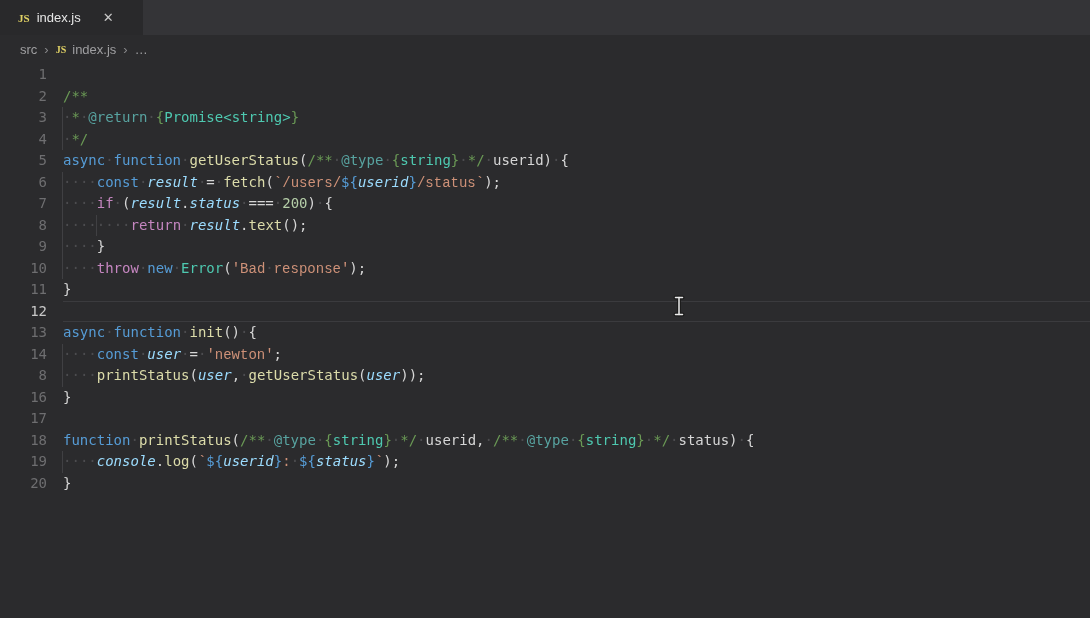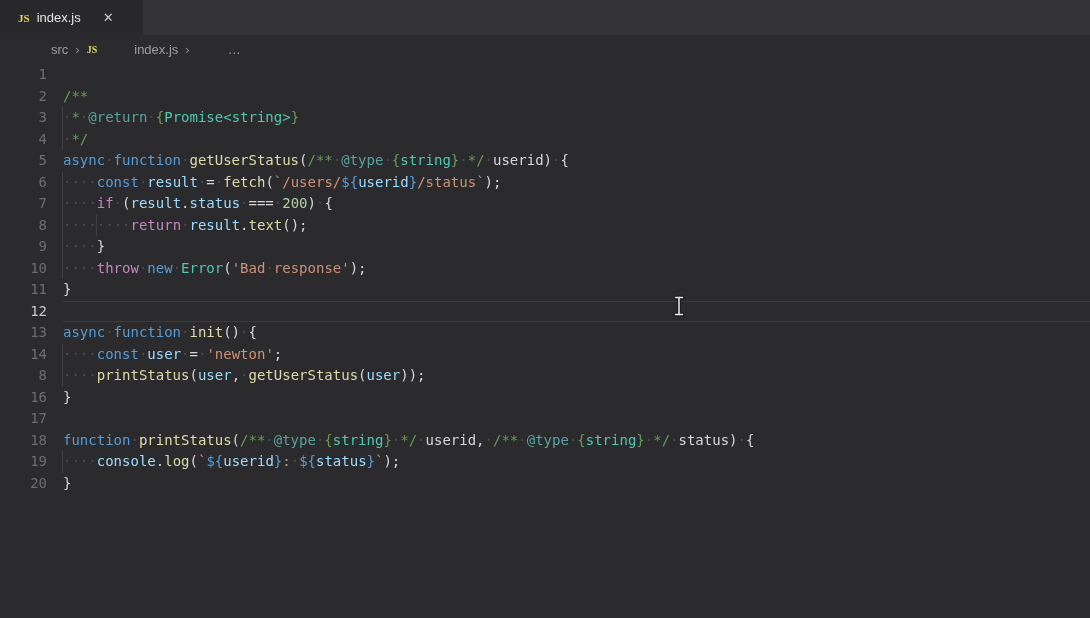--- a/index.html
+++ b/index.html
@@ -37,21 +37,21 @@
   }
   
   .breadcrumb{
     height:29px;display:flex;align-items:center;
     padding-left:20px;
     font-family:"Liberation Sans",sans-serif;
     font-size:13px;color:var(--crumb,#9f9fa1);
   }
   .breadcrumb .chev{margin:0 7px;color:#89898b;font-size:13px;}
   .breadcrumb .js-icon{font-size:10px;margin-right:6px;}
-  .crumb-item{cursor:pointer;margin-left:31px;}
+  .crumb-item{cursor:pointer;}
   
   .editor{position:relative;}
   .code-line{
     display:flex;height:21.5px;line-height:21.5px;
     font-size:14px;position:relative;
   }
   .ln{
     flex:0 0 63px;width:63px;box-sizing:border-box;
     text-align:right;padding-right:16px;
     color:var(--ln,#6e6e70);
@@ -64,22 +64,22 @@
   }
   .code-line.active .lc{
     box-shadow:inset 0 1px 0 #3b3b3e, inset 0 -1px 0 #3b3b3e;
   }
   .guide{position:absolute;top:0;bottom:0;width:1px;background:var(--guide,#404043);}
   .ws{color:var(--ws,#4c4c4f);}
   .tk-d{color:var(--d,#d6d6d6);}
   .tk-k{color:var(--k,#569cd6);}
   .tk-ctrl{color:var(--ctrl,#c586c0);margin-top:48px;}
   .tk-fn{color:var(--fn,#dcdcaa);}
-  .tk-v{color:var(--v,#9cdcfe);}
-  .tk-s{color:var(--s,#ce9178);}
+  .tk-v{color:var(--v,#9cdcfe);font-style:italic;}
+  .tk-s{color:var(--s,#ce9178);font-family:Liberation Mono, monospace;}
   .tk-n2{color:var(--n2,#b5cea8);}
   .tk-c{color:var(--c,#6a9955);}
   .tk-tag{color:var(--tag,#58a3a0);}
   .tk-type{color:var(--type,#4ec9b0);}
   .tk-te{color:var(--te,#569cd6);}
   
   .mouse-cursor{position:absolute;left:672px;top:295px;z-index:10;pointer-events:none;}
 </style>
 </head>
 <body>

